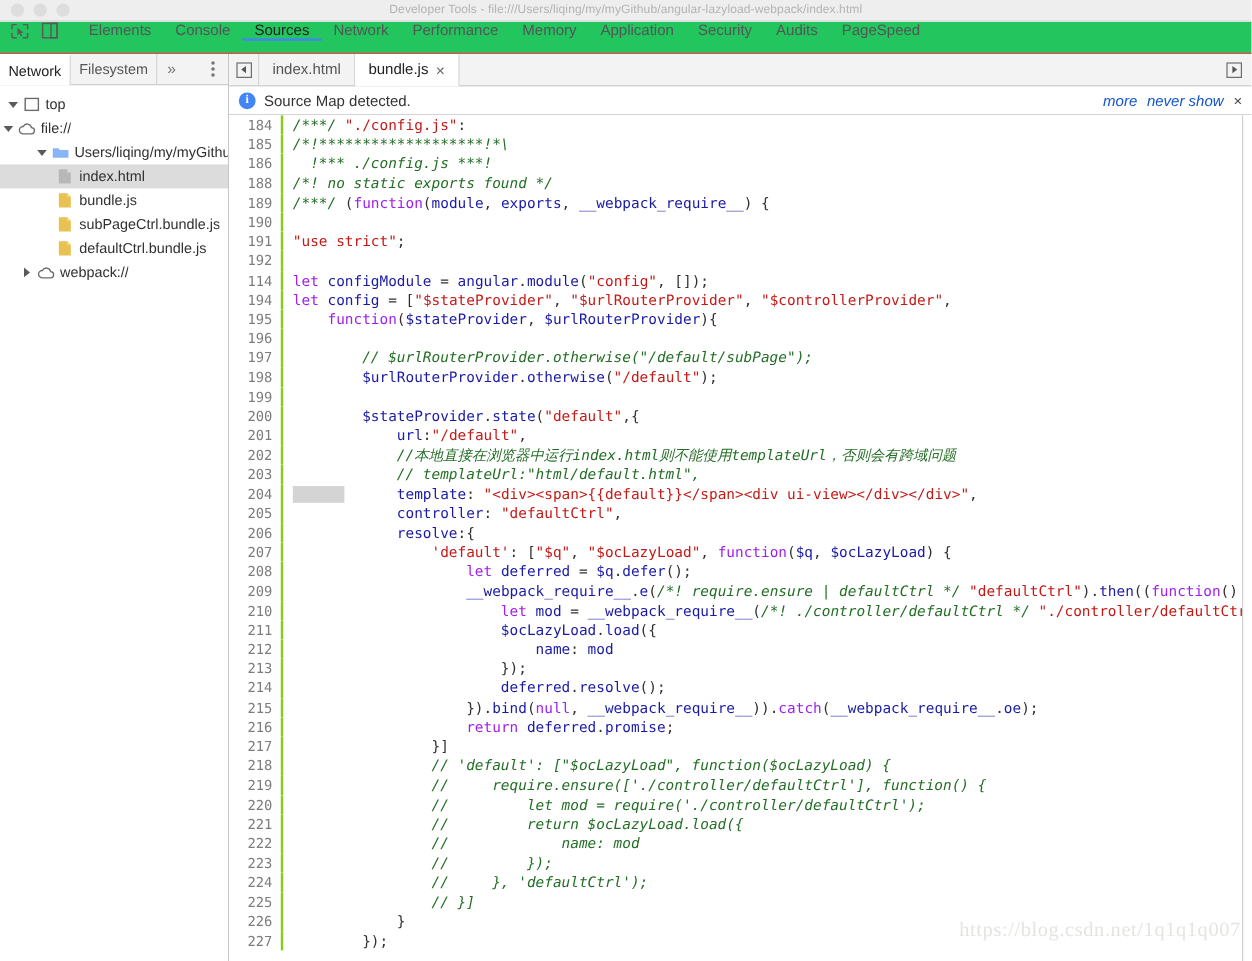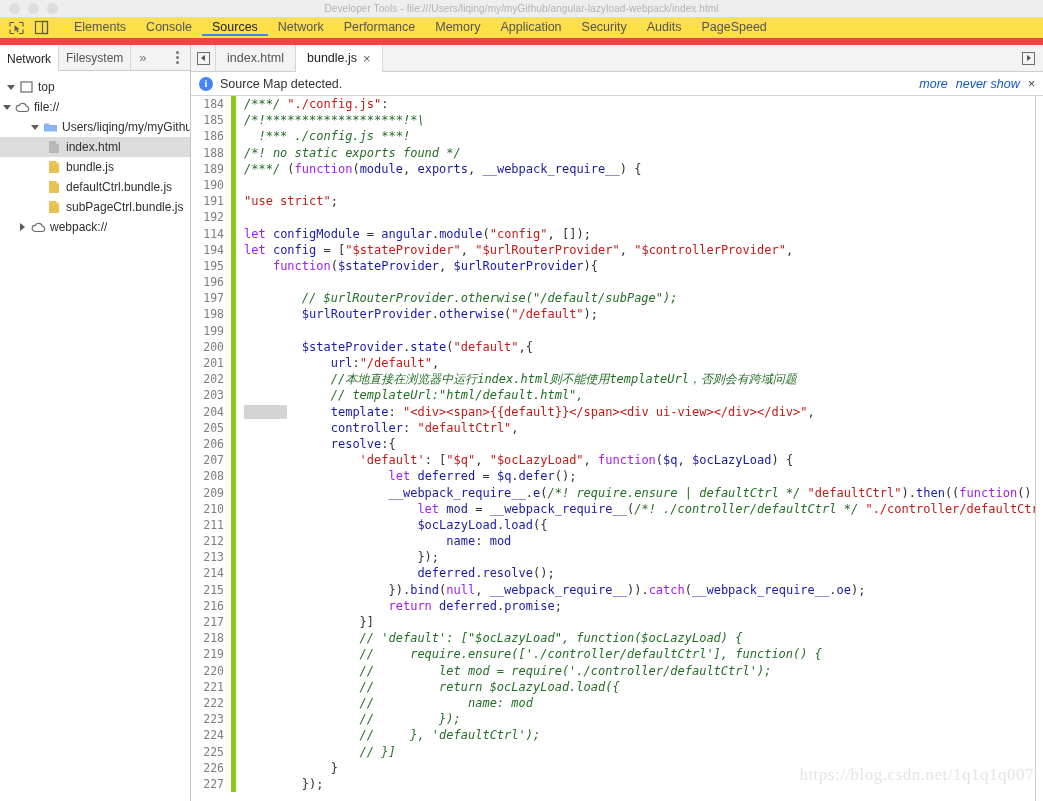--- a/index.html
+++ b/index.html
@@ -25,24 +25,24 @@
   .win-title {
     position: absolute; left: 0; right: 0; text-align: center;
     font-size: 10px; color: #b3b3b3;
     font-family: "Liberation Sans", sans-serif;
     letter-spacing: .1px;
   }
 
   
   .toolbar {
     height: 27px;
-    background: #fde047;
-    border-bottom: 7px solid #ef4444;
+    background: #22c55e;
+    border-bottom: 1px solid #ef4444;
     display: flex;
-    align-items: center;
+    align-items: flex-start;
   }
   .tool-icons { display: flex; align-items: center; padding: 0 6px 0 8px; gap: 9px; }
   .ticon { width: 17px; height: 16px; position: relative; cursor: pointer; }
   .ticon svg { display:block; }
   .tool-sep { width: 1px; background: #d0d0d0; margin: 6px 4px 6px 2px; }
   .panel-tabs { display: flex; align-items: stretch; }
   .ptab {
     display: flex; align-items: center;
     padding: 0 10px;
     font-size: 12.5px;
@@ -169,21 +169,21 @@
     line-height: 16.2px;
   }
   .code-rows { position: relative; }
   .crow { display: flex; height: 16.2px; white-space: pre; }
   .gutter {
     width: 45px; min-width:45px;
     text-align: right;
     padding-right: 7px;
     color: #7d7d7d;
     background: #ffffff;
-    border-right: 5px solid #84cc16;
+    border-right: 2px solid #84cc16;
     flex: none;
     font-size: 11.5px;
   }
   .codetext { padding-left: 8px; flex: 1; min-width: 0; }
 
   
   .k  { color: #a020f0; }   
   .s  { color: #c41a16; }   
   .c  { color: #236e25; font-style: italic; } 
   .n  { color: #1a1aa6; }   
@@ -323,31 +323,31 @@
         <span class="tlabel">bundle.js</span>
       </div>
 
       <div class="trow" style="padding-left:45px;">
         <span class="ticonbox">
           <svg width="12" height="14" viewBox="0 0 12 14">
               <path d="M1 1h7l3 3v9H1z" fill="#e8c253"></path>
               <path d="M8 1v3h3" fill="#f2dd93"></path>
             </svg>
         </span>
-        <span class="tlabel">defaultCtrl.bundle.js</span>
+        <span class="tlabel">subPageCtrl.bundle.js</span>
       </div>
 
       <div class="trow" style="padding-left:45px;">
         <span class="ticonbox">
           <svg width="12" height="14" viewBox="0 0 12 14">
               <path d="M1 1h7l3 3v9H1z" fill="#e8c253"></path>
               <path d="M8 1v3h3" fill="#f2dd93"></path>
             </svg>
         </span>
-        <span class="tlabel">subPageCtrl.bundle.js</span>
+        <span class="tlabel">defaultCtrl.bundle.js</span>
       </div>
 
       <div class="trow" style="padding-left:16px;">
         <span class="tw">
             <span class="arrow-r"></span>
           </span>
         <span class="ticonbox">
           <svg width="15" height="11" viewBox="0 0 15 11">
             <path d="M4 9.5h7a2.6 2.6 0 0 0 .2-5.2A3.6 3.6 0 0 0 4.4 3.4 2.8 2.8 0 0 0 4 9.5z" fill="#fff" stroke="#6b6b6b" stroke-width="1.1"></path>
           </svg>

